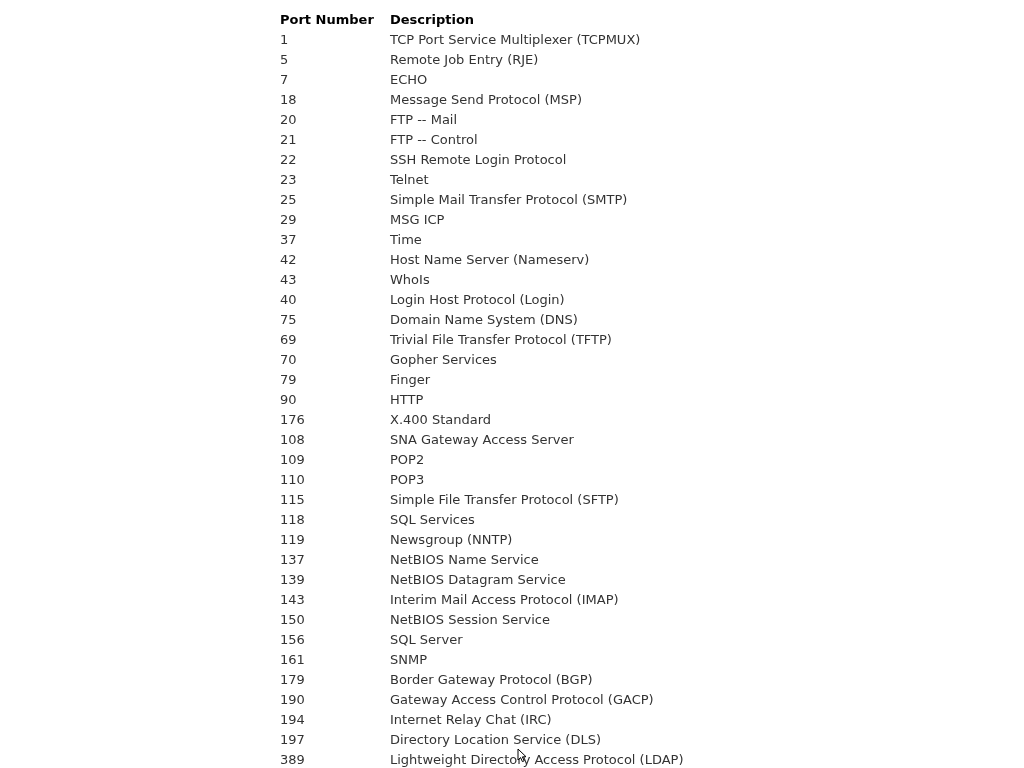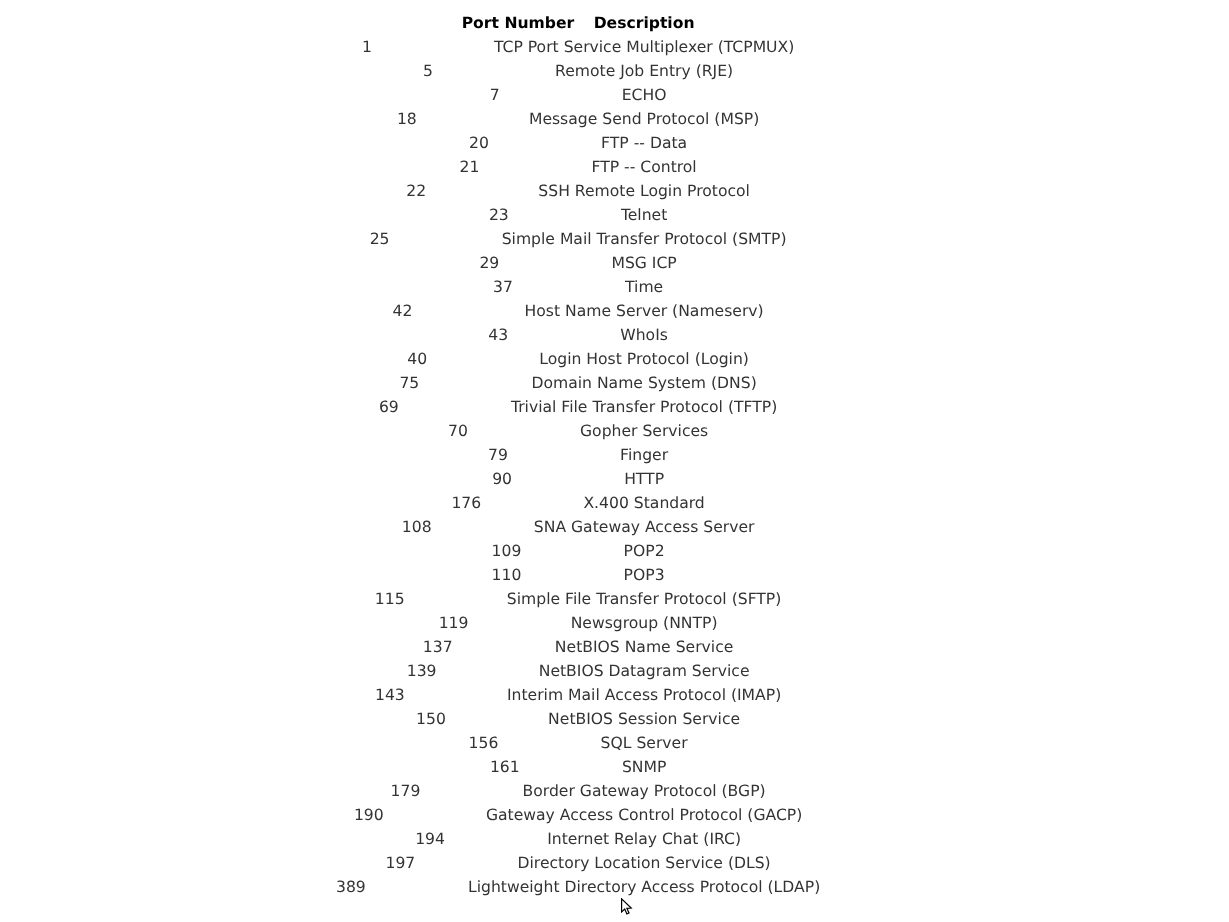--- a/index.html
+++ b/index.html
@@ -18,21 +18,20 @@
     position: absolute;
     left: 280px;
     top: 10px;
     font-size: 13px;
     line-height: 20px;
     color: #333333;
   }
   .row {
     display: flex;
     white-space: nowrap;
-    justify-content: center;
   }
   .cell.port {
     flex: 0 0 110px;
     width: 110px;
   }
   .cell.desc {
     flex: 0 0 auto;
   }
   .row.header .cell {
     font-weight: bold;
@@ -68,21 +67,21 @@
       <div class="row">
         <div class="cell port">7</div>
         <div class="cell desc">ECHO</div>
       </div>
       <div class="row">
         <div class="cell port">18</div>
         <div class="cell desc">Message Send Protocol (MSP)</div>
       </div>
       <div class="row">
         <div class="cell port">20</div>
-        <div class="cell desc">FTP -- Data</div>
+        <div class="cell desc">FTP -- Mail</div>
       </div>
       <div class="row">
         <div class="cell port">21</div>
         <div class="cell desc">FTP -- Control</div>
       </div>
       <div class="row">
         <div class="cell port">22</div>
         <div class="cell desc">SSH Remote Login Protocol</div>
       </div>
       <div class="row">
@@ -145,20 +144,24 @@
         <div class="cell port">109</div>
         <div class="cell desc">POP2</div>
       </div>
       <div class="row">
         <div class="cell port">110</div>
         <div class="cell desc">POP3</div>
       </div>
       <div class="row">
         <div class="cell port">115</div>
         <div class="cell desc">Simple File Transfer Protocol (SFTP)</div>
+      </div>
+      <div class="row">
+        <div class="cell port">118</div>
+        <div class="cell desc">SQL Services</div>
       </div>
       <div class="row">
         <div class="cell port">119</div>
         <div class="cell desc">Newsgroup (NNTP)</div>
       </div>
       <div class="row">
         <div class="cell port">137</div>
         <div class="cell desc">NetBIOS Name Service</div>
       </div>
       <div class="row">

